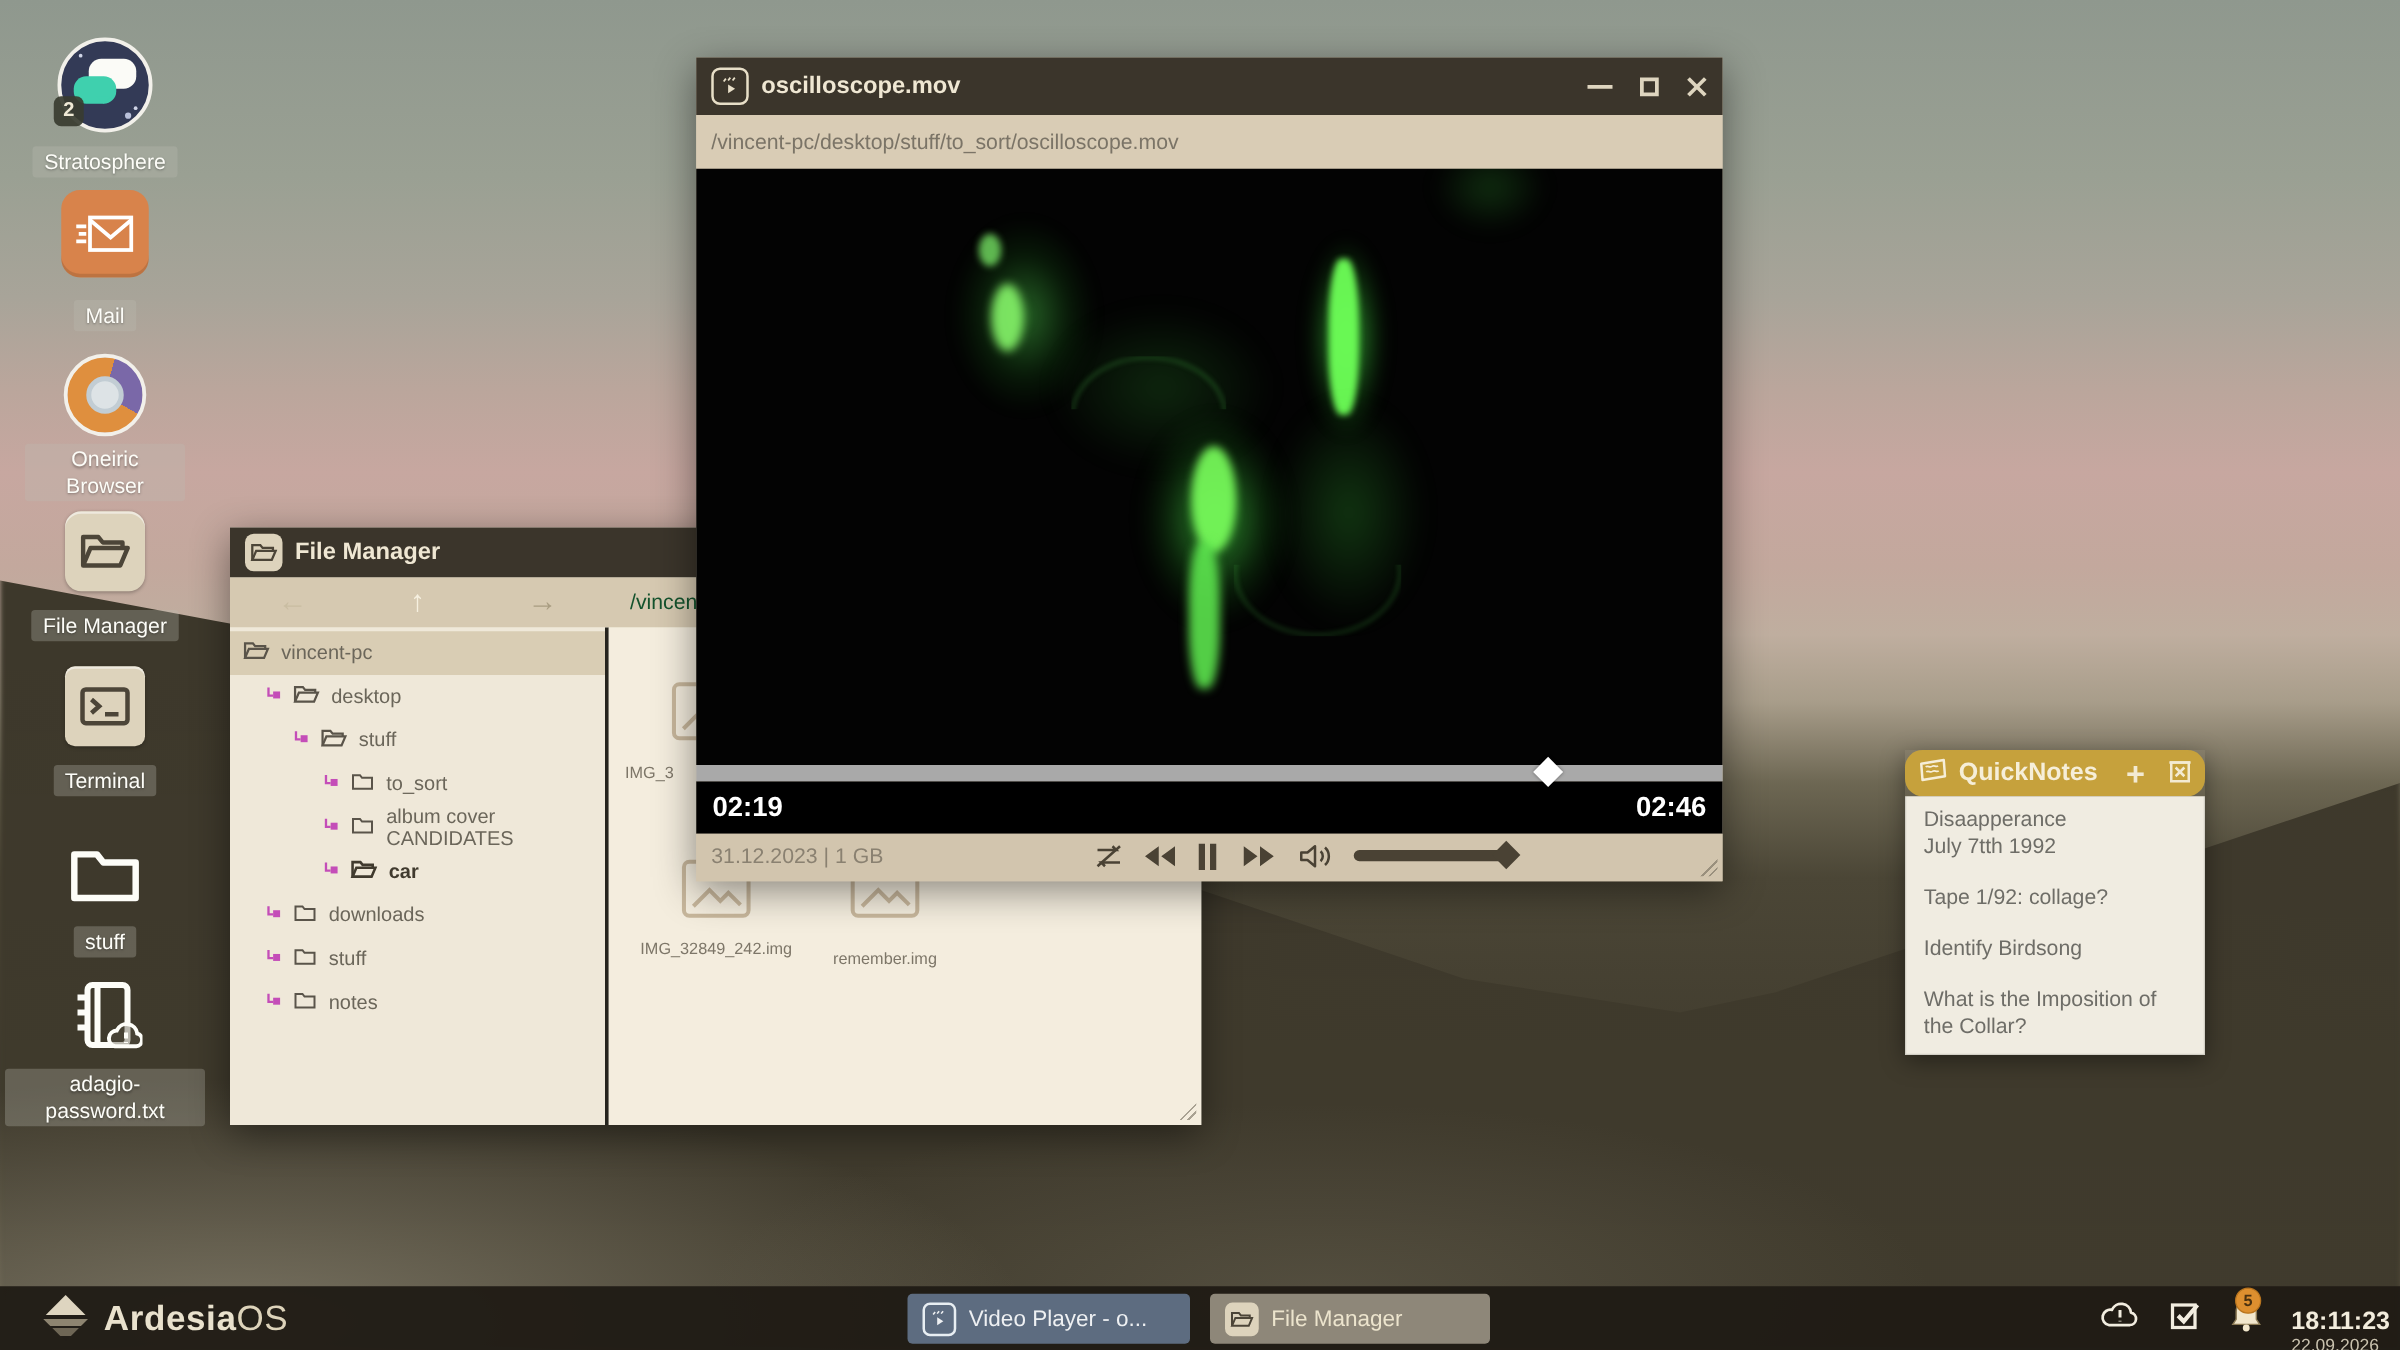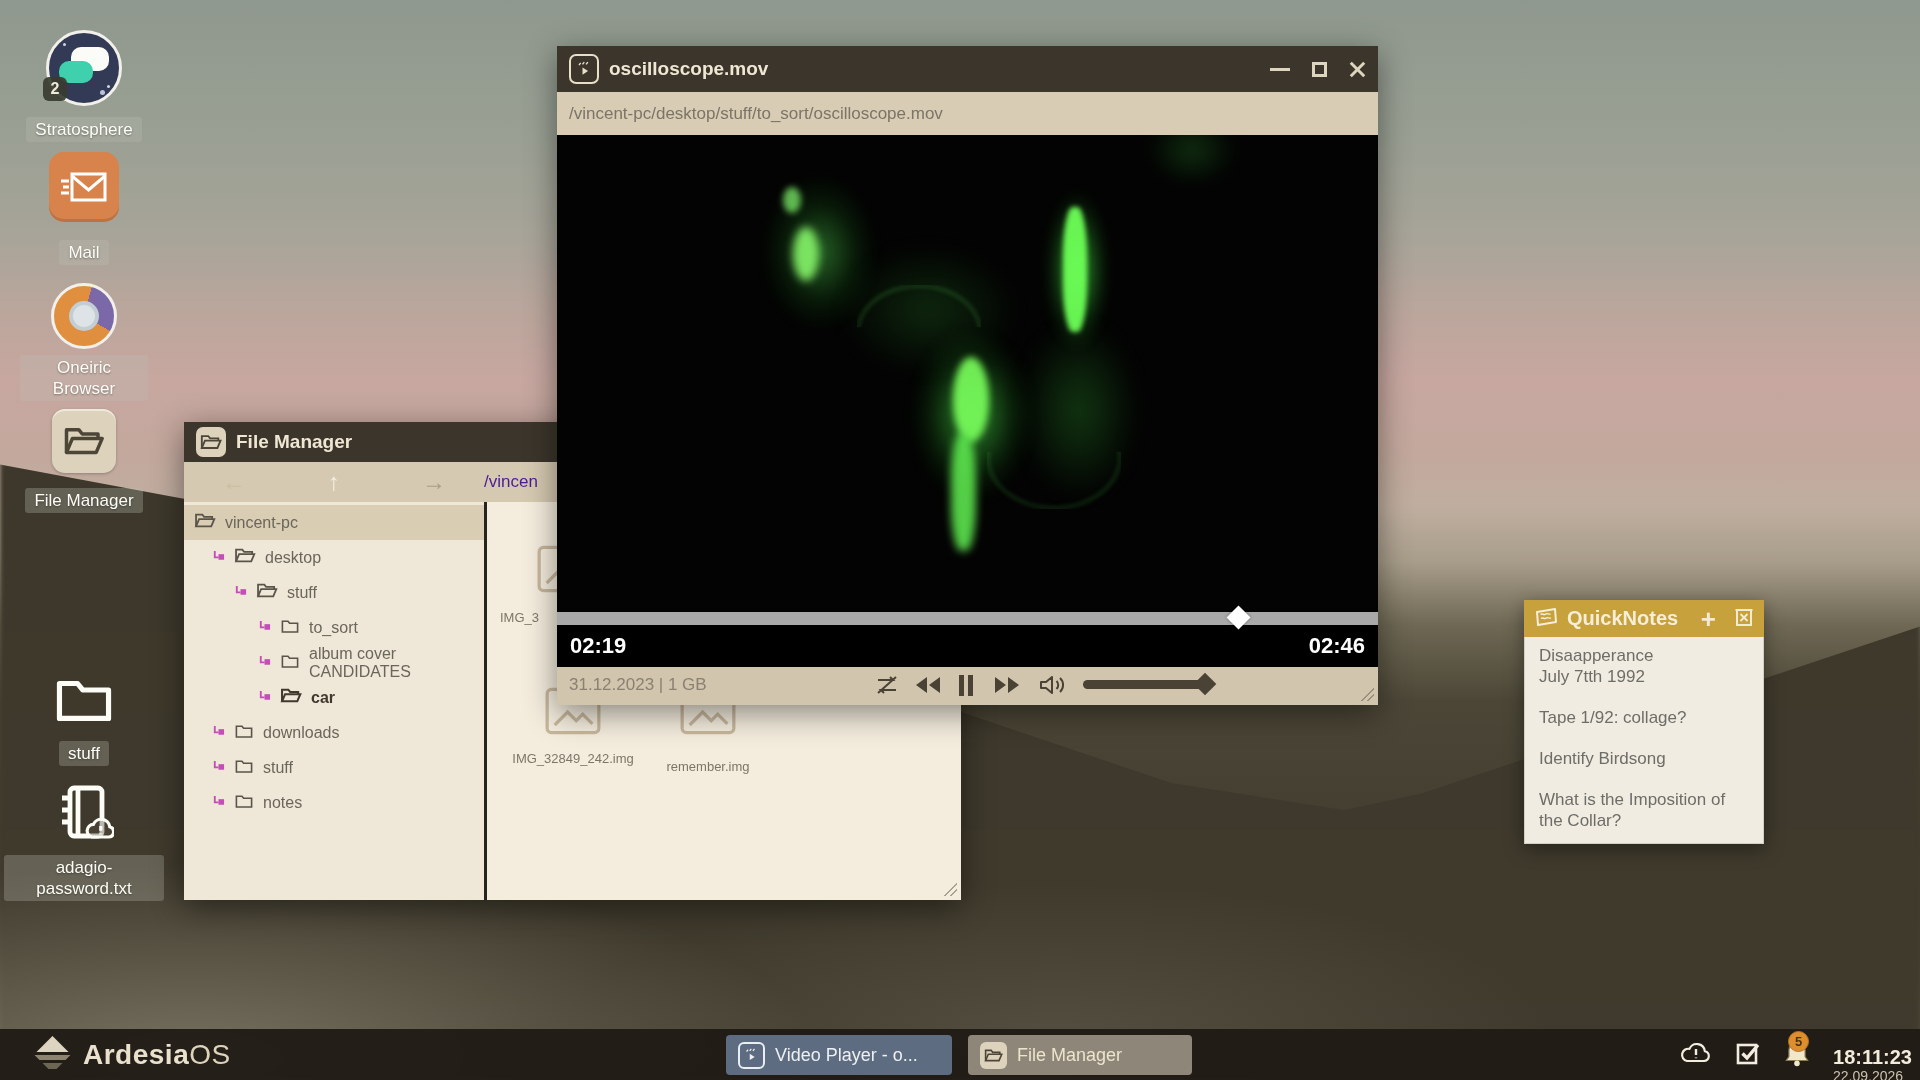--- a/index.html
+++ b/index.html
@@ -48,21 +48,21 @@
   .wtitle{color:#efe7d3;font-size:19px;font-weight:bold;}
   .ictile{width:30px;height:30px;border-radius:7px;background:#ddd3bc;display:flex;align-items:center;justify-content:center;flex:none;}
   .icframe{width:30px;height:30px;border-radius:7px;border:2px solid #e8dfc8;box-sizing:border-box;
     display:flex;align-items:center;justify-content:center;flex:none;}
 
   
   #fm{left:184px;top:422px;width:777px;height:478px;background:#f1ead9;}
   #fm .titlebar{height:40px;}
   .fm-nav{height:40px;background:#d6c9b1;display:flex;align-items:center;color:#6f6959;}
   .nav-arrow{width:100px;text-align:center;font-size:24px;}
-  .fm-path{font-size:17px;color:#4c1d95;margin-left:0;white-space:nowrap;}
+  .fm-path{font-size:17px;color:#14532d;margin-left:20px;white-space:nowrap;}
   .fm-body{display:flex;height:398px;}
   .fm-tree{width:303px;background:#efe8d9;border-right:3px solid #26241e;box-sizing:border-box;padding-top:3px;}
   .trow{display:flex;align-items:center;gap:9px;height:35px;color:#6b665a;font-size:16px;}
   .trow.sel{background:#d9cdb4;}
   .trow.bold .tlabel{font-weight:bold;color:#403a2e;}
   .lvl0{padding-left:10px}.lvl1{padding-left:28px}.lvl2{padding-left:50px}.lvl3{padding-left:74px}
   .fm-files{position:relative;flex:1;background:#f4edde;}
   .fitem-label{position:absolute;font-size:13px;color:#7d7668;text-align:center;line-height:17px;word-break:break-all;}
 
   
@@ -85,21 +85,21 @@
   .vp-meta{position:absolute;left:12px;top:8px;}
   .cicon{position:absolute;top:6px;}
   .vol-bar{position:absolute;left:526px;top:13px;width:130px;height:9px;background:#4a4234;border-radius:5px;}
   .vol-diamond{position:absolute;left:114px;top:-4px;width:16px;height:16px;background:#4a4234;transform:rotate(45deg);}
   .grip{position:absolute;right:4px;bottom:4px;width:16px;height:16px;opacity:.55;}
   .grip:before{content:"";position:absolute;right:0;bottom:0;width:16px;height:16px;
     background:linear-gradient(135deg,transparent 0 58%,#6b6455 58% 64%,transparent 64% 76%,#6b6455 76% 82%,transparent 82%);}
 
   
   #qn{left:1524px;top:600px;width:240px;box-shadow:0 5px 18px rgba(0,0,0,.4);}
-  .qn-head{height:37px;background:#c6a13c;display:flex;align-items:center;padding:0 10px;gap:8px;}
+  .qn-head{height:37px;background:#c6a13c;display:flex;align-items:center;padding:0 10px;gap:8px;border-radius:14px;}
   .qn-title{color:#f6eed8;font-size:20px;font-weight:bold;flex:1;}
   .qn-body{background:#f0ece1;padding:8px 12px 10px 14px;border:1px solid rgba(0,0,0,.12);border-top:none;}
   .note{color:#6e6d67;font-size:17px;line-height:21px;margin-bottom:20px;}
   .note:last-child{margin-bottom:2px;}
   .qn-plus{color:#f3ead2;font-size:26px;font-weight:bold;line-height:20px;}
 
   
   #taskbar{position:absolute;left:0;bottom:0;width:1920px;height:51px;background:rgba(31,27,20,.94);}
   .tb-logo{position:absolute;left:34px;top:7px;display:flex;align-items:center;gap:12px;}
   .logo-diamond{width:37px;height:37px;clip-path:polygon(50% 0,100% 50%,50% 100%,0 50%);
@@ -157,20 +157,30 @@
   <div class="dicon" style="top:409px">
     <div class="beigetile">
       <svg width="42" height="34" viewBox="0 0 24 19">
         <path d="M2 16 V3 h7 l2 2.5 h9 V8" fill="none" stroke="#4c4538" stroke-width="2" stroke-linejoin="round"></path>
         <path d="M2 16 l3.4-8 h17 l-3.4 8 z" fill="none" stroke="#4c4538" stroke-width="2" stroke-linejoin="round"></path>
       </svg>
     </div>
     <div class="dlabel" style="margin-top:15px">File Manager</div>
   </div>
 
+  <div class="dicon" style="top:533px">
+    <div class="beigetile" style="border-radius:8px">
+      <svg width="44" height="36" viewBox="0 0 24 20">
+        <rect x="2" y="2.5" width="20" height="15" rx="1.5" fill="none" stroke="#4c4538" stroke-width="2"></rect>
+        <path d="M6 7 l3.4 3 -3.4 3" fill="none" stroke="#4c4538" stroke-width="2"></path>
+        <path d="M12 13.5 h6" stroke="#4c4538" stroke-width="2"></path>
+      </svg>
+    </div>
+    <div class="dlabel" style="margin-top:15px">Terminal</div>
+  </div>
 
   <div class="dicon" style="top:667px">
     <div class="plainglyph">
       <svg width="62" height="52" viewBox="0 0 24 20">
         <path d="M2.5 4 h7 l2 2.5 h10 v11 h-19 z" fill="none" stroke="#fdfdf8" stroke-width="2" stroke-linejoin="round"></path>
       </svg>
     </div>
     <div class="dlabel" style="margin-top:10px">stuff</div>
   </div>
 

